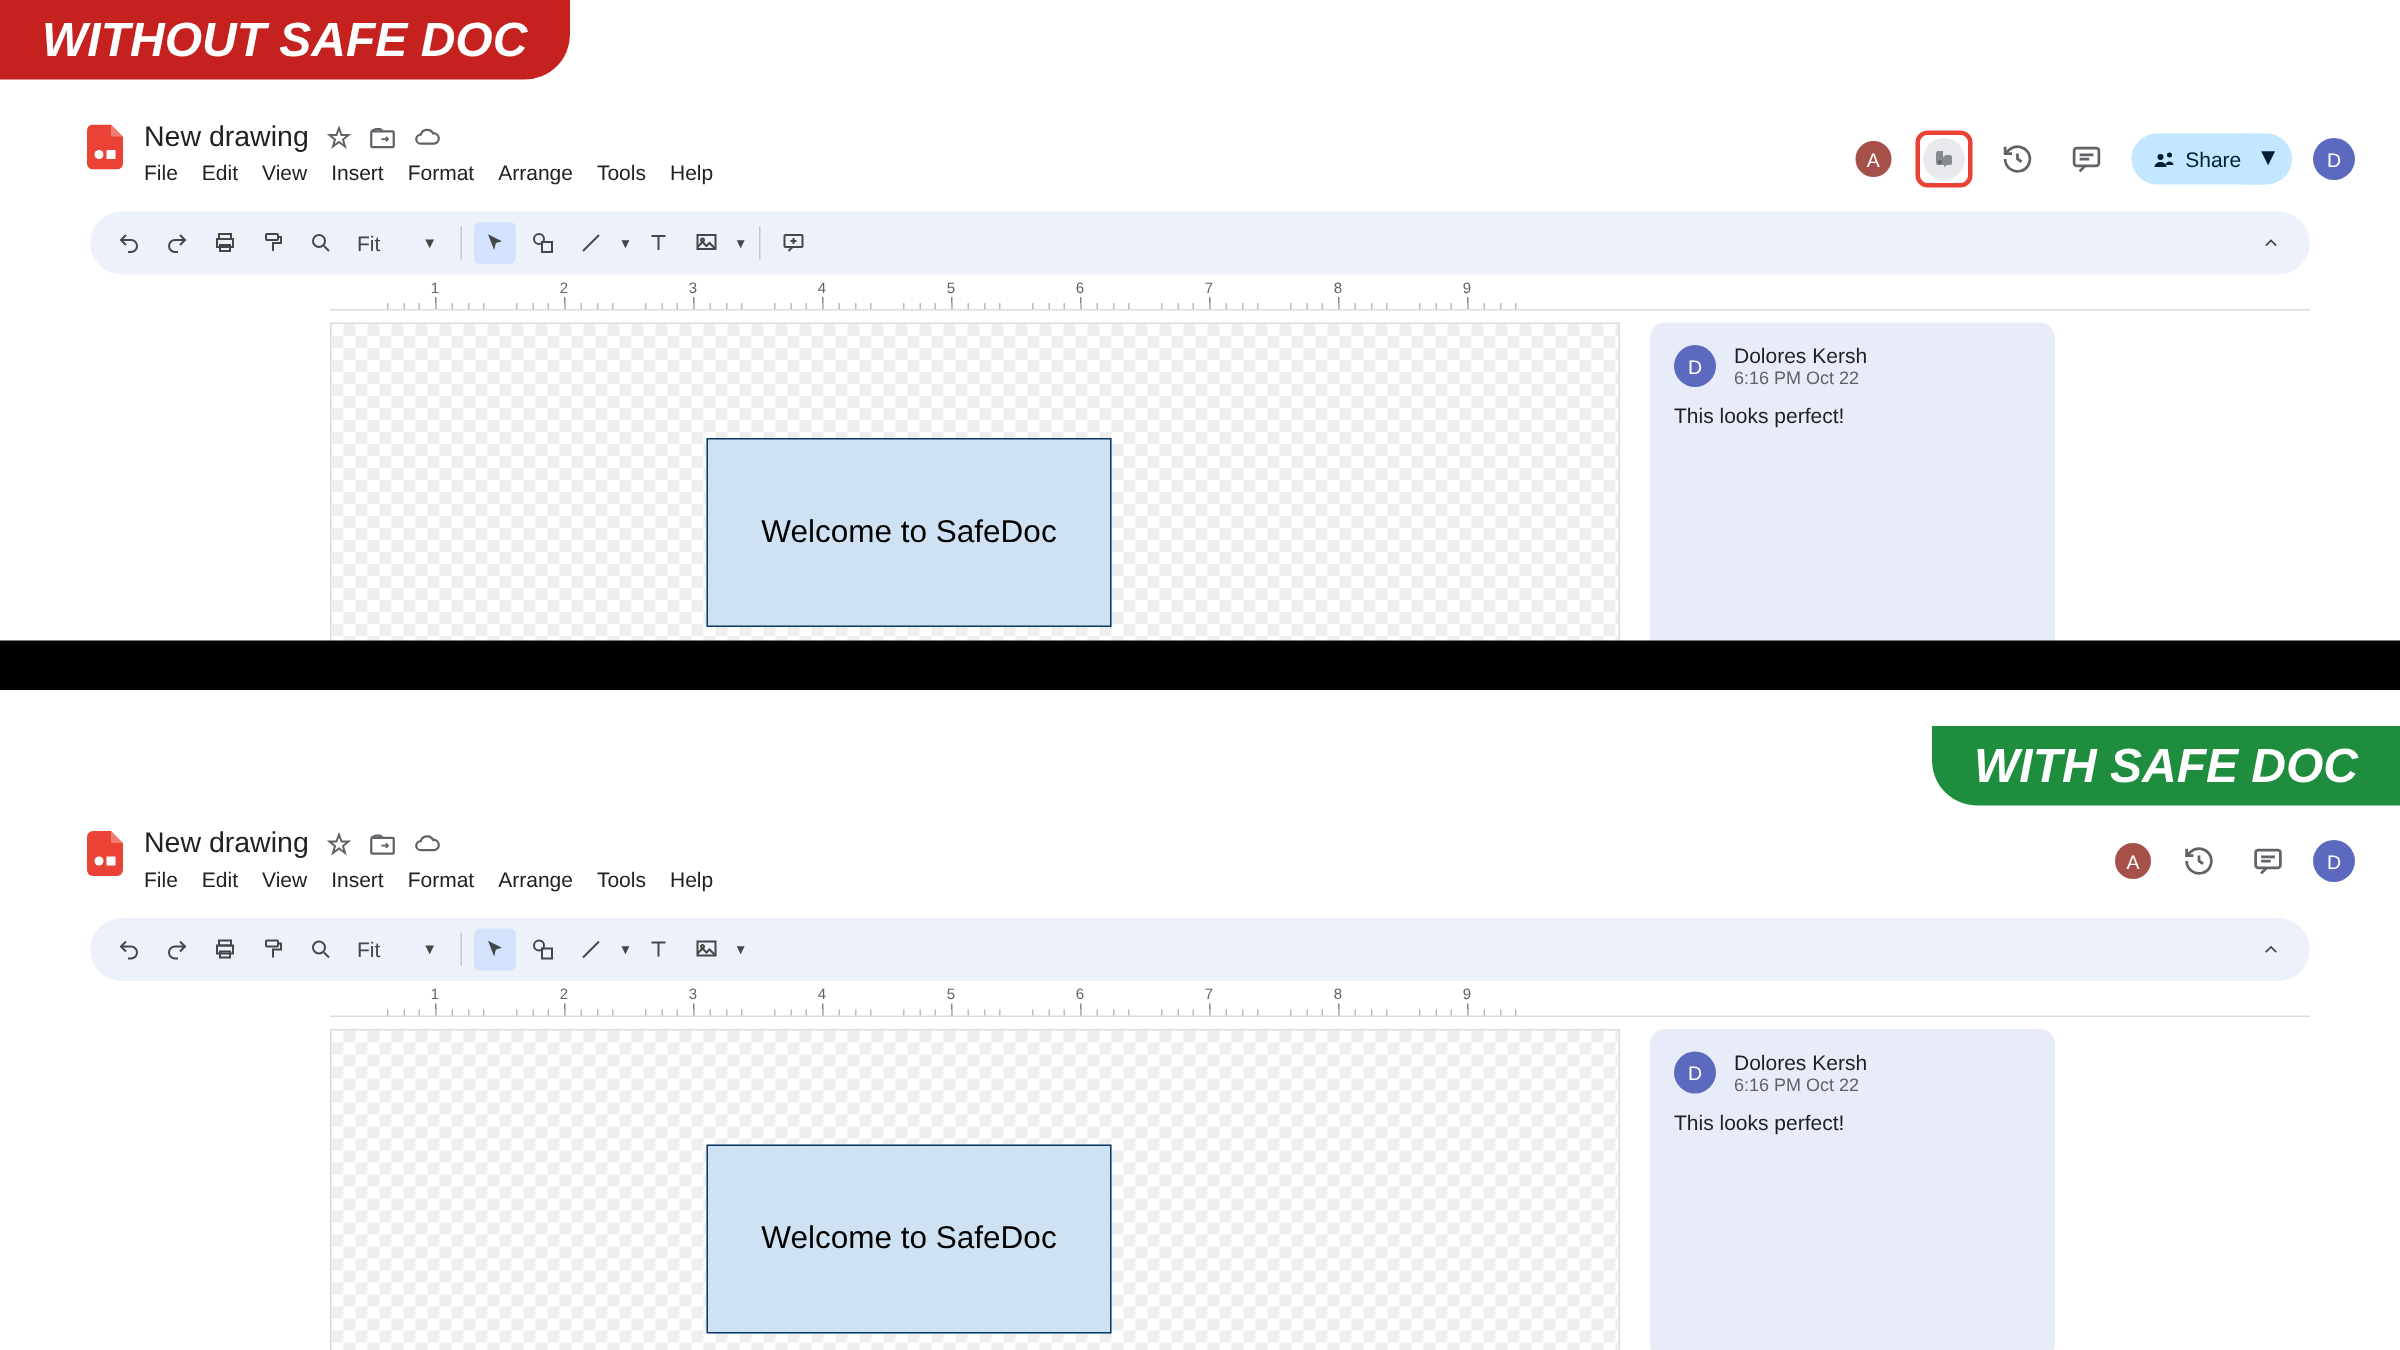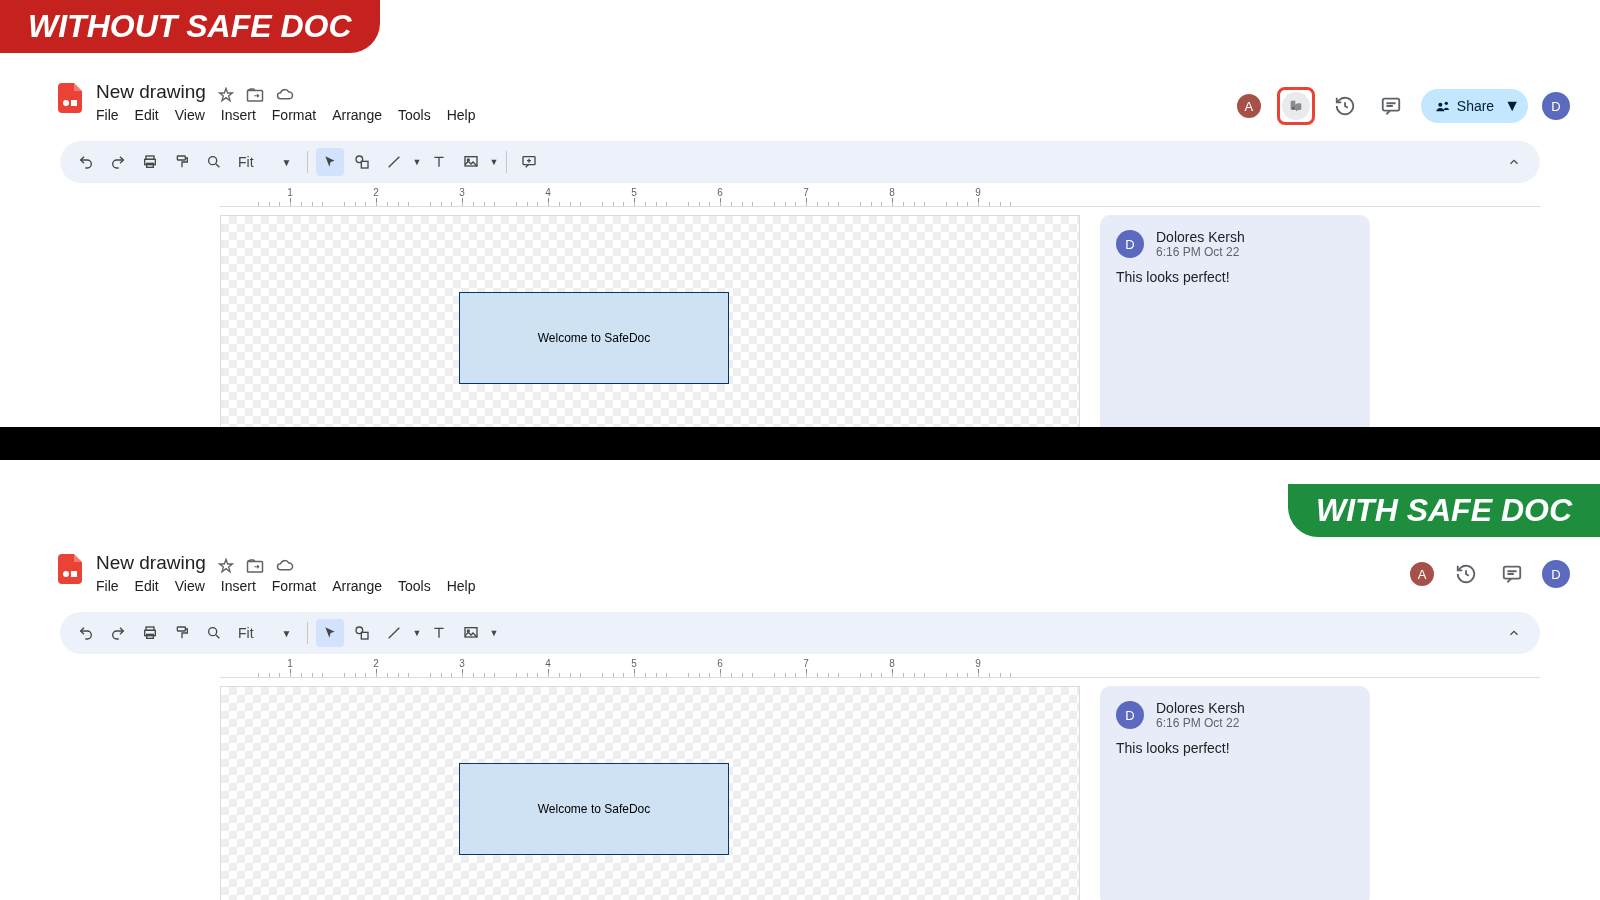--- a/index.html
+++ b/index.html
@@ -13,21 +13,21 @@
 
 .panel { position: absolute; left: 0; right: 0; background: #fff; }
 .panel-top { top: 75px; height: 352px; }
 .panel-bottom { top: 546px; height: 354px; }
 
 .titlebar { display: flex; align-items: flex-start; padding: 6px 20px 0 56px; position: relative; height: 62px; }
 .app-icon { position: absolute; left: 58px; top: 8px; width: 24px; height: 30px; }
 .app-icon svg { width: 100%; height: 100%; }
 
 .title-col { display: flex; flex-direction: column; margin-left: 40px; }
-.title-row { display: flex; align-items: flex-end; gap: 12px; }
+.title-row { display: flex; align-items: center; gap: 12px; }
 .doc-title { font-size: 19px; color: #202124; }
 .title-icons { display: flex; gap: 12px; color: #5f6368; }
 .title-icons span { cursor: pointer; }
 .menubar { display: flex; gap: 16px; margin-top: 4px; }
 .menubar span { font-size: 14px; color: #202124; cursor: pointer; }
 
 .spacer { flex: 1; }
 .header-right { display: flex; align-items: center; gap: 14px; padding-right: 10px; margin-top: 6px; }
 .avatar { width: 28px; height: 28px; border-radius: 50%; display: flex; align-items: center; justify-content: center; color: #fff; font-size: 13px; font-weight: 500; }
 .avatar-a { background: #a6504a; border: 2px solid #fff; }
@@ -49,21 +49,21 @@
 .ruler { margin: 2px 60px 0 220px; height: 20px; position: relative; font-size: 10px; color: #5f6368; border-bottom: 1px solid #dadce0; }
 .ruler .major { position: absolute; bottom: 0; border-left: 1px solid #888; height: 8px; }
 .ruler .num { position: absolute; bottom: 8px; transform: translateX(-50%); }
 .ruler .minor { position: absolute; bottom: 0; border-left: 1px solid #bbb; height: 4px; }
 
 .canvas-area { position: relative; margin: 8px 60px 0 220px; display: flex; }
 .canvas { width: 860px; height: 220px; border: 1px solid #dadce0; background-image: 
   linear-gradient(45deg, #eee 25%, transparent 25%, transparent 75%, #eee 75%),
   linear-gradient(45deg, #eee 25%, transparent 25%, transparent 75%, #eee 75%);
   background-size: 16px 16px; background-position: 0 0, 8px 8px; position: relative; }
-.box-shape { position: absolute; left: 238px; top: 76px; width: 270px; height: 92px; background: #cfe2f3; border: 1px solid #073763; display: flex; align-items: center; justify-content: center; font-size: 12px; color: #000; }
+.box-shape { position: absolute; left: 250px; top: 76px; width: 270px; height: 126px; background: #cfe2f3; border: 1px solid #073763; display: flex; align-items: center; justify-content: center; font-size: 21px; color: #000; }
 
 .comment { margin-left: 20px; width: 270px; background: #e8ecf8; border-radius: 10px; padding: 14px 16px; }
 .comment-hdr { display: flex; align-items: center; gap: 12px; }
 .comment-av { width: 28px; height: 28px; border-radius: 50%; background: #5b6abf; color: #fff; display: flex; align-items: center; justify-content: center; font-size: 13px; }
 .comment-name { font-size: 14px; font-weight: 500; color: #202124; }
 .comment-time { font-size: 12px; color: #5f6368; }
 .comment-body { margin-top: 10px; font-size: 14px; color: #202124; }
 
 svg { display: block; }
 </style>

